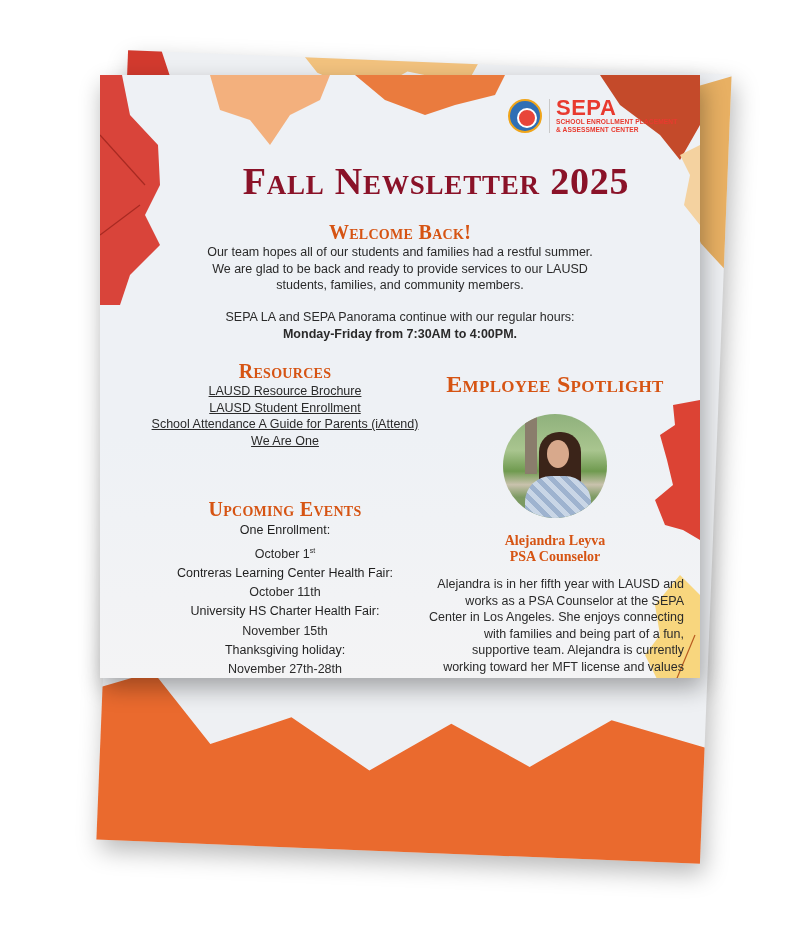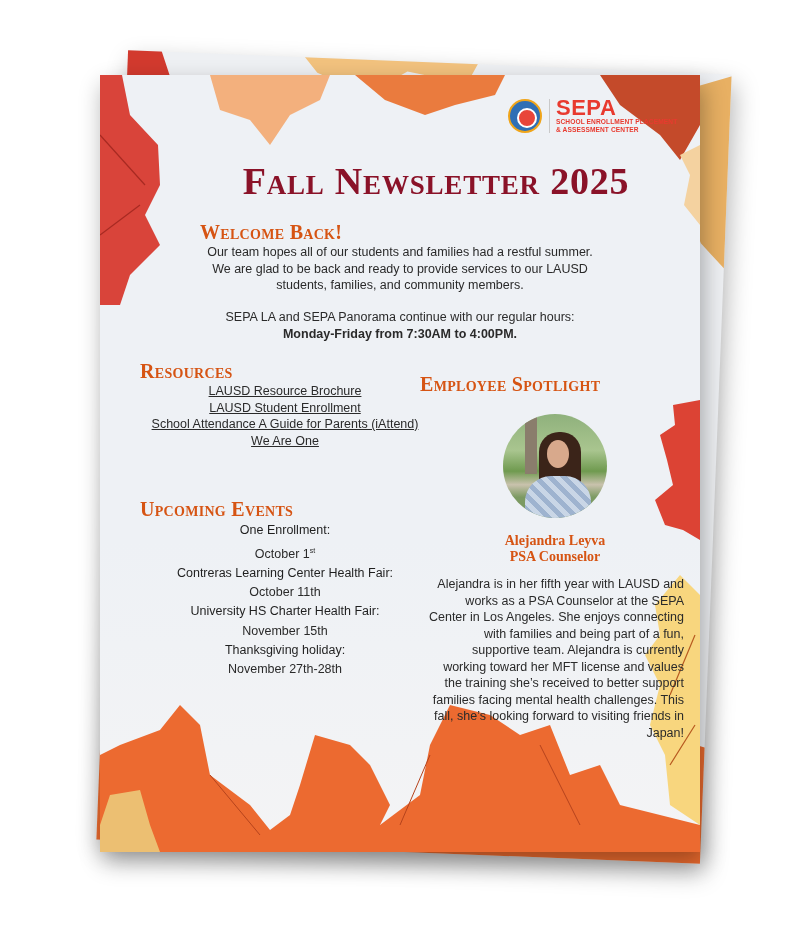--- a/index.html
+++ b/index.html
@@ -8,21 +8,21 @@
     font-family: "Liberation Sans", sans-serif;
   }
   .back-sheet {
     position: absolute; left: 112px; top: 62px; width: 604px; height: 790px;
     transform: rotate(2.3deg); transform-origin: 50% 50%;
     background: #eef0f3;
     box-shadow: 4px 10px 24px rgba(0,0,0,0.28);
     overflow: hidden;
   }
   .front-sheet {
-    position: absolute; left: 100px; top: 75px; width: 600px; height: 777px;
+    position: absolute; left: 100px; top: 75px; width: 600px; height: 603px;
     background: linear-gradient(180deg, #eef1f5 0%, #eef1f5 60%, #f4f4f5 100%);
     box-shadow: 3px 10px 22px rgba(0,0,0,0.32);
     overflow: hidden;
   }
   .leaf { position: absolute; }
   .content { position: absolute; left: 0; top: 0; width: 600px; height: 777px; }
 
   
   .logo { position: absolute; left: 408px; top: 23px; display: flex; align-items: center; }
   .logo-seal { width: 34px; height: 34px; border-radius: 50%; background: #2f6fb5; border: 2px solid #f0a51a; position: relative; box-sizing: border-box; }
@@ -31,40 +31,40 @@
   .logo-text .brand { color: #e83a2f; font-weight: 700; font-size: 22px; line-height: 20px; letter-spacing: 0.5px; }
   .logo-text .sub { color: #e83a2f; font-size: 6.6px; line-height: 7.5px; font-weight: 700; letter-spacing: 0.1px; }
 
   .title {
     position: absolute; left: 0; width: 600px; top: 84px; text-align: center;
     font-family: "Liberation Serif", serif; font-weight: 700; color: #8a1228;
     font-size: 38px; font-variant: small-caps; letter-spacing: 0.8px; margin-left: 36px;
   }
   .h2 {
     font-family: "Liberation Serif", serif; font-weight: 700; color: #d65413;
-    font-variant: small-caps; font-size: 20px; letter-spacing: 0.3px; text-align: left;
+    font-variant: small-caps; font-size: 20px; letter-spacing: 0.3px; text-align: center;
   }
   .p { font-size: 12.5px; color: #2a2a2a; line-height: 16.5px; text-align: center; }
   .welcome { position: absolute; left: 100px; width: 400px; top: 146px; }
   .welcome .h2 { margin-bottom: 1px; line-height: 22px; }
   .hours { position: absolute; left: 100px; width: 400px; top: 234px; }
   .hours b { font-weight: 700; }
 
   .resources { position: absolute; left: 40px; width: 290px; top: 284px; }
   .resources a { display: block; font-size: 12.5px; color: #2a2a2a; text-decoration: underline; line-height: 16.5px; text-align: center; cursor: pointer; }
   .resources .h2 { line-height: 24px; }
 
   .events { position: absolute; left: 40px; width: 290px; top: 422px; }
   .events .h2 { line-height: 24px; }
   .events .ev-title { font-weight: 400; font-size: 12.5px; color: #1f1f1f; line-height: 19.5px; text-align: center; }
   .events .ev-date { font-size: 12.5px; color: #2a2a2a; line-height: 19px; text-align: center; }
   .events sup { font-size: 7px; }
 
   .spotlight { position: absolute; left: 320px; width: 270px; top: 297px; }
-  .spotlight .h2 { line-height: 24px; font-size: 20px; }
+  .spotlight .h2 { line-height: 24px; font-size: 24px; }
   .photo {
     width: 104px; height: 104px; border-radius: 50%; margin: 18px auto 0 auto; position: relative; overflow: hidden;
     background: linear-gradient(180deg, #8fb17c 0%, #a9c58f 35%, #6f9a4f 55%, #c9c2ad 68%, #7c9a62 80%);
   }
   .photo .trunk { position: absolute; left: 22px; top: 0; width: 12px; height: 60px; background: #8a7d6c; }
   .photo .hair { position: absolute; left: 36px; top: 18px; width: 42px; height: 70px; background: #3b2419; border-radius: 20px 20px 8px 8px; }
   .photo .face { position: absolute; left: 44px; top: 26px; width: 22px; height: 28px; background: #d8a98c; border-radius: 50%; }
   .photo .shirt { position: absolute; left: 22px; top: 62px; width: 66px; height: 50px; background: repeating-linear-gradient(45deg, #9eb3cf 0 5px, #c9d6e6 5px 10px); border-radius: 26px 26px 0 0; }
   .name { font-family: "Liberation Serif", serif; font-weight: 700; color: #d65413; font-size: 14px; text-align: center; line-height: 16px; margin-top: 15px; }
   .bio { margin-top: 11px; font-size: 12.5px; line-height: 16.5px; color: #2a2a2a; text-align: right; padding: 0 6px; }

